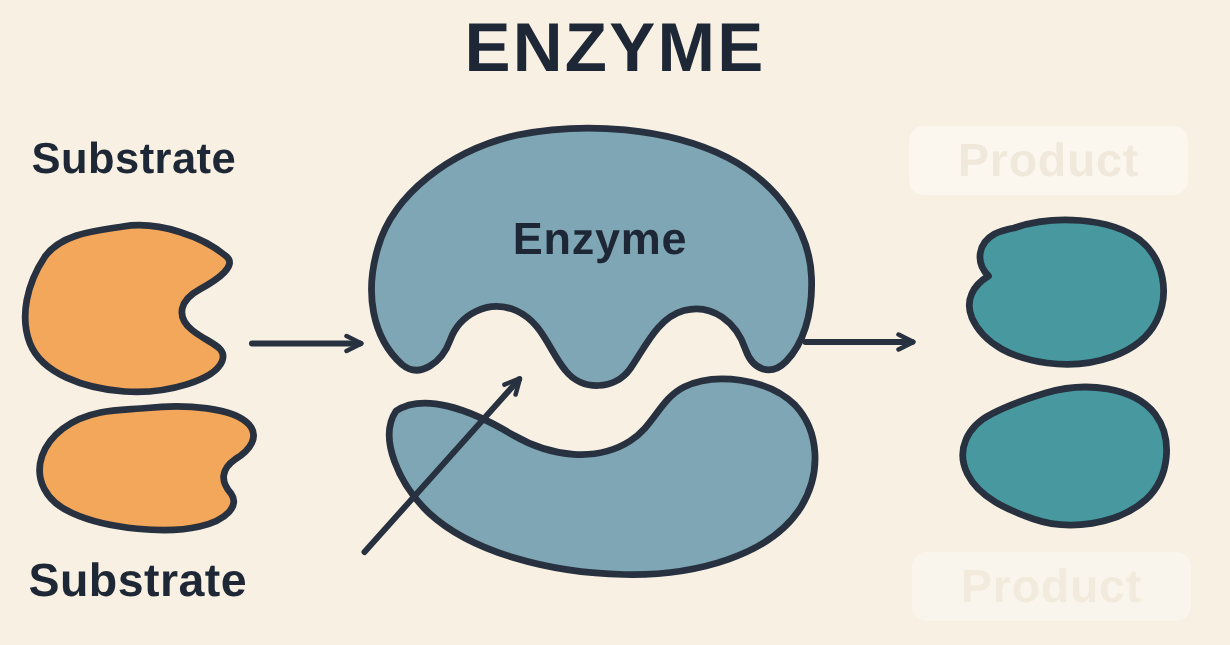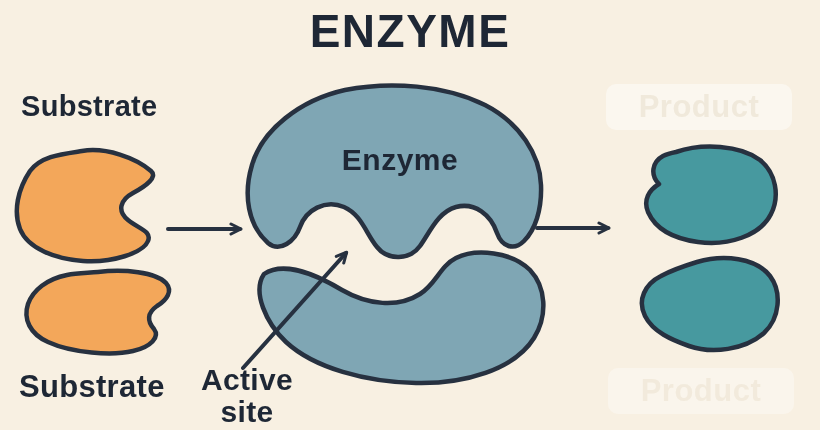--- a/index.html
+++ b/index.html
@@ -85,19 +85,18 @@
   </svg>
 
   <div id="title" class="lbl">ENZYME</div>
 
   <div id="substrate-top" class="lbl">Substrate</div>
 
   <div id="substrate-bottom" class="lbl">Substrate</div>
 
   <div id="enzyme-label" class="lbl">Enzyme</div>
 
-  <div id="active-site" class="lbl">Active site</div>
 
   <div id="product-top" class="ghost">Product</div>
 
   <div id="product-bottom" class="ghost">Product</div>
 
 </div>
 
 </body></html>

